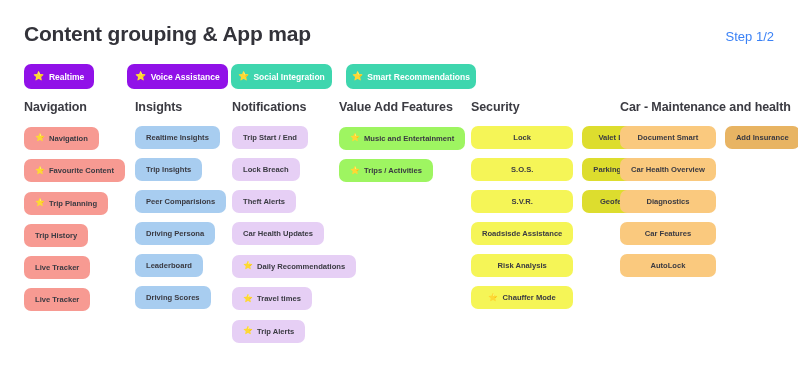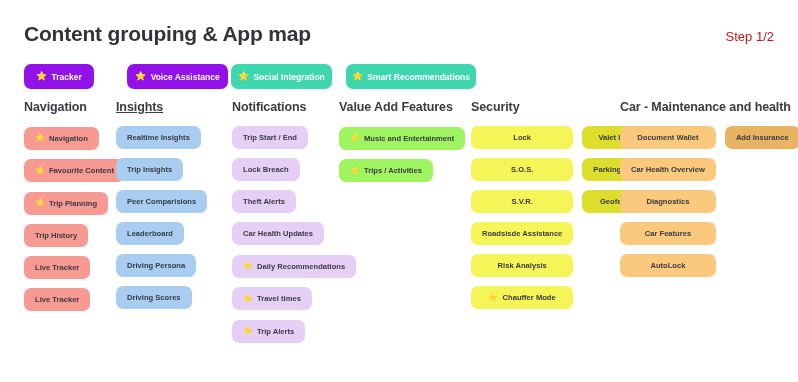--- a/index.html
+++ b/index.html
@@ -14,21 +14,21 @@
   #page{position:relative;width:798px;height:382px;}
 
   
   .page-title{
     position:absolute;left:24px;top:22px;
     font-size:21px;font-weight:700;letter-spacing:-0.2px;
     color:#33333a;white-space:nowrap;
   }
   .step-label{
     position:absolute;right:24px;top:29px;
-    font-size:13px;color:#b91c1c;font-weight:400;white-space:nowrap;
+    font-size:13px;color:#3b82f6;font-weight:400;white-space:nowrap;
   }
 
   
   .pill-row{position:absolute;left:24px;top:64px;width:760px;height:26px;}
   .pill{
     position:absolute;top:0;height:25px;
     border-radius:7px;
     display:flex;align-items:center;justify-content:center;
     gap:4px;
     padding:0 10px;
@@ -66,21 +66,21 @@
 
 <div id="page">
 
   <div class="page-title">Content grouping &amp; App map</div>
 
   <div class="step-label">Step 1/2</div>
 
   <div class="pill-row">
       <div class="pill" style="left: 0px; width: 70px; background: rgb(145, 17, 232);">
         <span class="star">⭐</span>
-        <span>Tracker</span>
+        <span>Realtime</span>
       </div>
       <div class="pill" style="left: 103px; width: 101px; background: rgb(145, 17, 232);">
         <span class="star">⭐</span>
         <span>Voice Assistance</span>
       </div>
       <div class="pill" style="left: 207px; width: 101px; background: rgb(62, 214, 174);">
         <span class="star">⭐</span>
         <span>Social Integration</span>
       </div>
       <div class="pill" style="left: 322px; width: 130px; background: rgb(62, 214, 174);">
@@ -109,37 +109,37 @@
               <span>Trip History</span>
             </div></div>
           <div><div class="chip" style="background: rgb(247, 154, 146);">
               <span>Live Tracker</span>
             </div></div>
           <div><div class="chip" style="background: rgb(247, 154, 146);">
               <span>Live Tracker</span>
             </div></div>
         </div>
       </div>
-      <div class="col" style="left: 116px; text-decoration: underline;">
+      <div class="col" style="left: 135px;">
         <div class="col-title">Insights</div>
         <div class="chip-stack">
           <div><div class="chip" style="background: rgb(168, 205, 240);">
               <span>Realtime Insights</span>
             </div></div>
           <div><div class="chip" style="background: rgb(168, 205, 240);">
               <span>Trip Insights</span>
             </div></div>
           <div><div class="chip" style="background: rgb(168, 205, 240); text-align: right;">
               <span>Peer Comparisions</span>
             </div></div>
           <div><div class="chip" style="background: rgb(168, 205, 240);">
+              <span>Driving Persona</span>
+            </div></div>
+          <div><div class="chip" style="background: rgb(168, 205, 240);">
               <span>Leaderboard</span>
-            </div></div>
-          <div><div class="chip" style="background: rgb(168, 205, 240);">
-              <span>Driving Persona</span>
             </div></div>
           <div><div class="chip" style="background: rgb(168, 205, 240);">
               <span>Driving Scores</span>
             </div></div>
         </div>
       </div>
       <div class="col" style="left: 232px;">
         <div class="col-title">Notifications</div>
         <div class="chip-stack">
           <div><div class="chip" style="background: rgb(230, 207, 245);">
@@ -216,21 +216,21 @@
               <span>Geofence</span>
             </div>
           </div>
         </div>
       </div>
       <div class="col" style="left: 620px;">
         <div class="col-title">Car - Maintenance and health</div>
         <div class="chip-row">
           <div class="branch">
             <div class="chip" style="background: rgb(250, 201, 126);">
-              <span>Document Wallet</span>
+              <span>Document Smart</span>
             </div>
             <div class="chip" style="background: rgb(250, 201, 126);">
               <span>Car Health Overview</span>
             </div>
             <div class="chip" style="background: rgb(250, 201, 126);">
               <span>Diagnostics</span>
             </div>
             <div class="chip" style="background: rgb(250, 201, 126);">
               <span>Car Features</span>
             </div>

